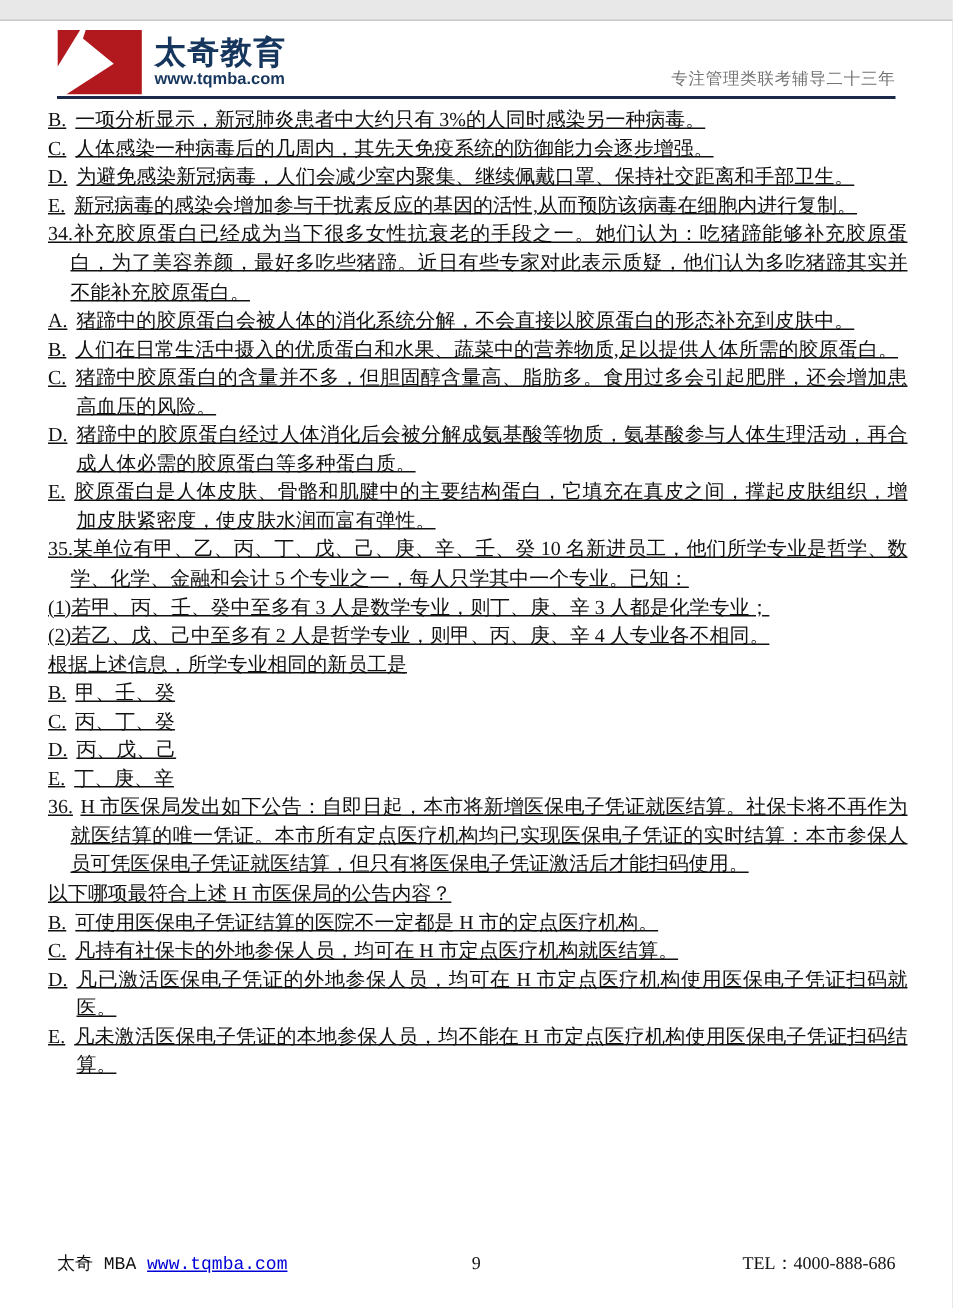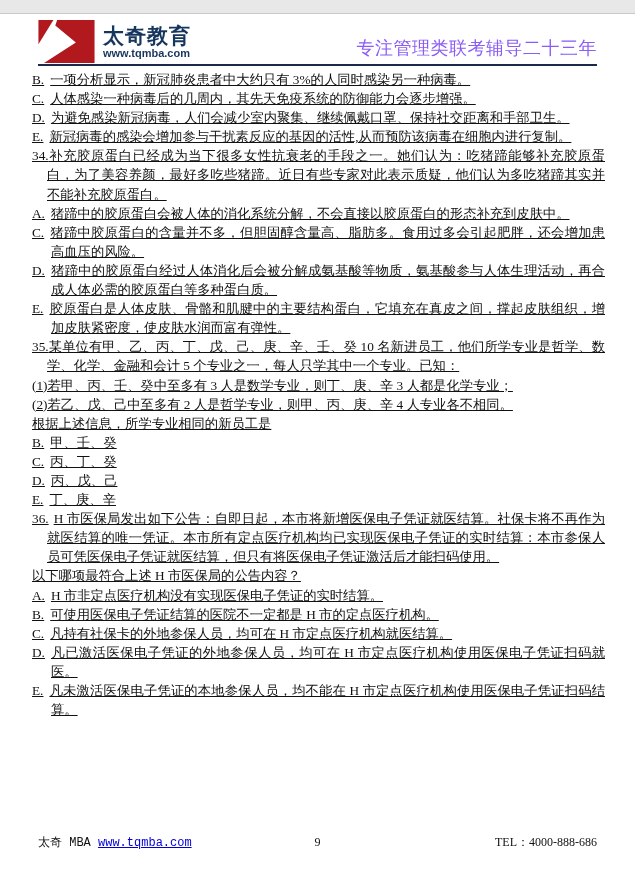--- a/index.html
+++ b/index.html
@@ -20,21 +20,21 @@
   .brand-text{display:flex;flex-direction:column;justify-content:center;}
   .brand-name{
     font-family:"Liberation Sans","DejaVu Sans",sans-serif;
     font-weight:bold;font-size:21px;line-height:23px;color:#17365d;letter-spacing:1px;
   }
   .brand-url{
     font-family:"Liberation Sans","DejaVu Sans",sans-serif;
     font-weight:bold;font-size:11px;line-height:13px;color:#17365d;
   }
   .tagline{
-    font-size:18px;color:#8b5cf6;padding-bottom:3px;letter-spacing:0.5px;
+    font-size:11px;color:#737373;padding-bottom:3px;letter-spacing:0.5px;
   }
   
   .content{
     padding:4px 30px 0 32px;
     font-size:13.3px;line-height:19.1px;
     text-align:justify;
   }
   .content p{margin:0;text-decoration:underline;}
   .stem{padding-left:15px;text-indent:-15px;}
   .sub{margin-left:15px;}
@@ -73,36 +73,36 @@
 
   <div class="content">
 
     <p class="opt"><span class="lbl">B.</span><span>一项分析显示，新冠肺炎患者中大约只有 3%的人同时感染另一种病毒。</span></p>
     <p class="opt"><span class="lbl">C.</span><span>人体感染一种病毒后的几周内，其先天免疫系统的防御能力会逐步增强。</span></p>
     <p class="opt"><span class="lbl">D.</span><span>为避免感染新冠病毒，人们会减少室内聚集、继续佩戴口罩、保持社交距离和手部卫生。</span></p>
     <p class="opt"><span class="lbl">E.</span><span>新冠病毒的感染会增加参与干扰素反应的基因的活性,从而预防该病毒在细胞内进行复制。</span></p>
 
     <p class="stem"><span class="num">34.</span><span>补充胶原蛋白已经成为当下很多女性抗衰老的手段之一。她们认为：吃猪蹄能够补充胶原蛋白，为了美容养颜，最好多吃些猪蹄。近日有些专家对此表示质疑，他们认为多吃猪蹄其实并不能补充胶原蛋白。</span></p>
     <p class="opt"><span class="lbl">A.</span><span>猪蹄中的胶原蛋白会被人体的消化系统分解，不会直接以胶原蛋白的形态补充到皮肤中。</span></p>
+    <p class="opt"><span class="lbl">B.</span><span>人们在日常生活中摄入的优质蛋白和水果、蔬菜中的营养物质,足以提供人体所需的胶原蛋白。</span></p>
     <p class="opt"><span class="lbl">C.</span><span>猪蹄中胶原蛋白的含量并不多，但胆固醇含量高、脂肪多。食用过多会引起肥胖，还会增加患高血压的风险。</span></p>
     <p class="opt"><span class="lbl">D.</span><span>猪蹄中的胶原蛋白经过人体消化后会被分解成氨基酸等物质，氨基酸参与人体生理活动，再合成人体必需的胶原蛋白等多种蛋白质。</span></p>
     <p class="opt"><span class="lbl">E.</span><span>胶原蛋白是人体皮肤、骨骼和肌腱中的主要结构蛋白，它填充在真皮之间，撑起皮肤组织，增加皮肤紧密度，使皮肤水润而富有弹性。</span></p>
 
     <p class="stem"><span class="num">35.</span><span>某单位有甲、乙、丙、丁、戊、己、庚、辛、壬、癸 10 名新进员工，他们所学专业是哲学、数学、化学、金融和会计 5 个专业之一，每人只学其中一个专业。已知：</span></p>
     <p class="sub">(1)若甲、丙、壬、癸中至多有 3 人是数学专业，则丁、庚、辛 3 人都是化学专业；</p>
     <p class="sub">(2)若乙、戊、己中至多有 2 人是哲学专业，则甲、丙、庚、辛 4 人专业各不相同。</p>
     <p class="sub">根据上述信息，所学专业相同的新员工是</p>
     <p class="opt"><span class="lbl">B.</span><span>甲、壬、癸</span></p>
     <p class="opt"><span class="lbl">C.</span><span>丙、丁、癸</span></p>
     <p class="opt"><span class="lbl">D.</span><span>丙、戊、己</span></p>
     <p class="opt"><span class="lbl">E.</span><span>丁、庚、辛</span></p>
 
     <p class="stem sp"><span class="num">36.</span><span>H 市医保局发出如下公告：自即日起，本市将新增医保电子凭证就医结算。社保卡将不再作为就医结算的唯一凭证。本市所有定点医疗机构均已实现医保电子凭证的实时结算：本市参保人员可凭医保电子凭证就医结算，但只有将医保电子凭证激活后才能扫码使用。</span></p>
     <p class="sub">以下哪项最符合上述 H 市医保局的公告内容？</p>
-    <p class="opt"><span class="lbl">A.</span><span>H 市非定点医疗机构没有实现医保电子凭证的实时结算。</span></p>
     <p class="opt"><span class="lbl">B.</span><span>可使用医保电子凭证结算的医院不一定都是 H 市的定点医疗机构。</span></p>
     <p class="opt"><span class="lbl">C.</span><span>凡持有社保卡的外地参保人员，均可在 H 市定点医疗机构就医结算。</span></p>
     <p class="opt"><span class="lbl">D.</span><span>凡已激活医保电子凭证的外地参保人员，均可在 H 市定点医疗机构使用医保电子凭证扫码就医。</span></p>
     <p class="opt"><span class="lbl">E.</span><span>凡未激活医保电子凭证的本地参保人员，均不能在 H 市定点医疗机构使用医保电子凭证扫码结算。</span></p>
 
   </div>
 
   <div class="footer">
     <div class="f-left">
       <span>太奇 MBA</span>

